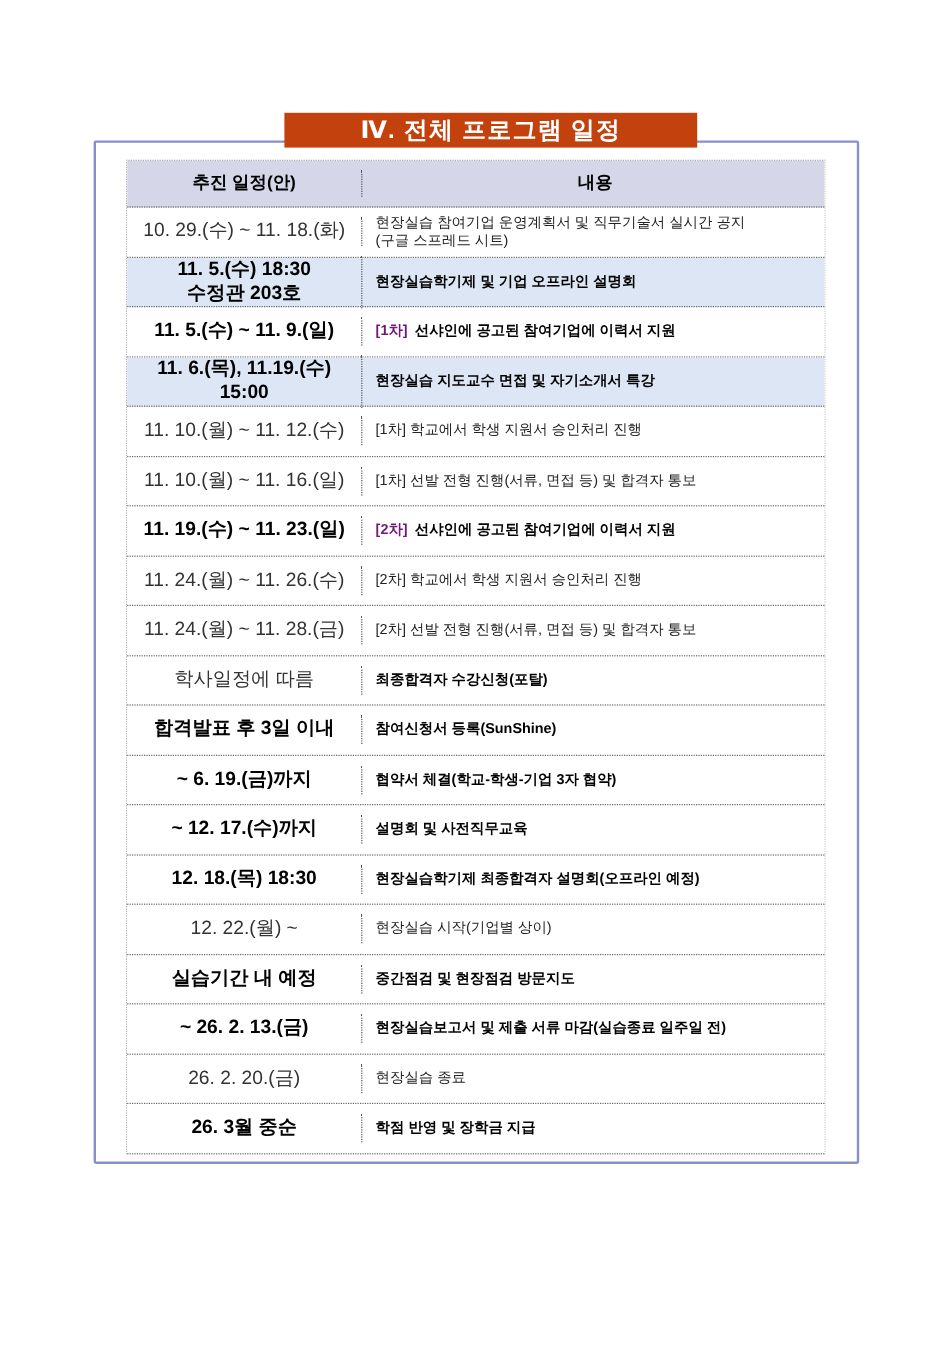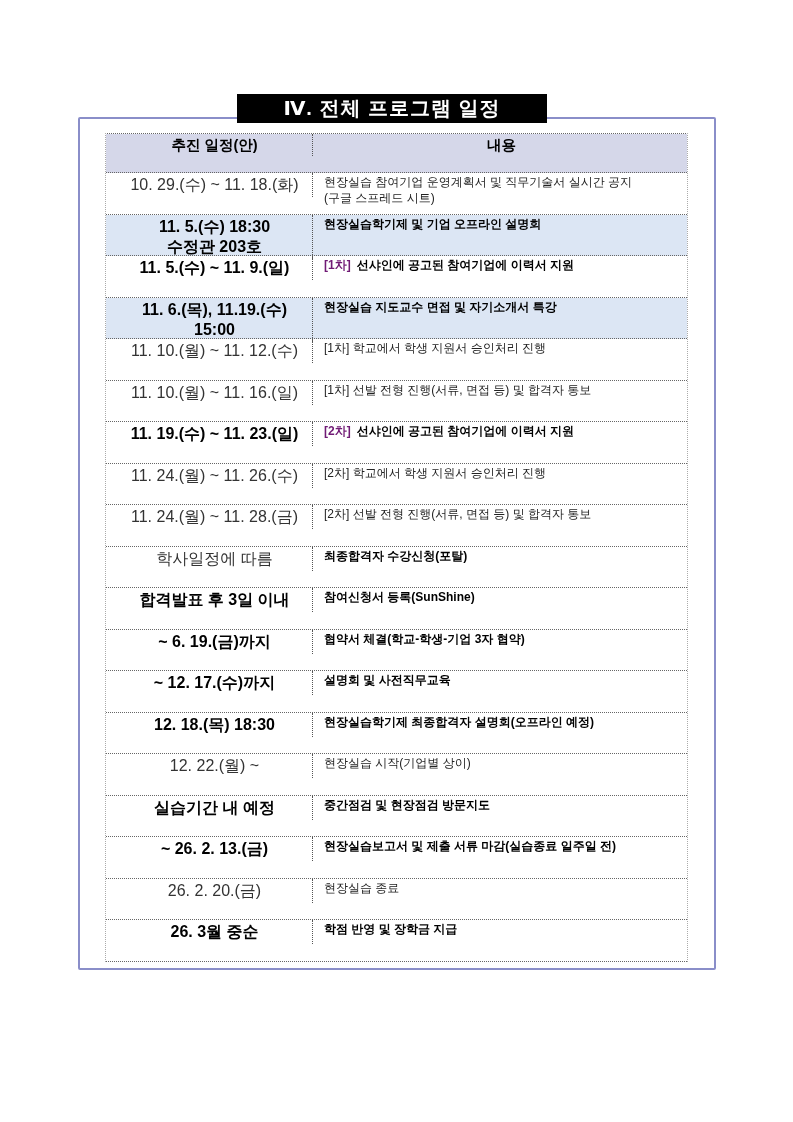--- a/index.html
+++ b/index.html
@@ -7,22 +7,22 @@
     position: relative;
     width: 793px; height: 1122px;
     background: #ffffff;
     font-family: "Liberation Sans", "DejaVu Sans", sans-serif;
     color: #222;
     overflow: hidden;
   }
   .title-bar {
     position: absolute;
     left: 237px; top: 94px;
-    width: 310px; height: 29px;
-    background: #000000;
+    width: 344px; height: 29px;
+    background: #c2410c;
     color: #ffffff;
     font-size: 20px;
     font-weight: bold;
     letter-spacing: 1px;
     display: flex; align-items: center; justify-content: center;
     z-index: 2;
   }
   .outer-box {
     position: absolute;
     left: 78px; top: 117px;
@@ -37,25 +37,24 @@
     left: 105px; top: 133px;
     width: 583px;
     border-top: 1px dotted #666;
     border-left: 1px dotted #aaa;
     border-right: 1px dotted #aaa;
     box-sizing: border-box;
     z-index: 3;
   }
   .row {
     display: flex;
-    align-items: flex-start;
+    align-items: center;
     height: 41.5px;
     border-bottom: 1px dotted #666;
     box-sizing: border-box;
-    padding-left: 11px;
   }
   .row.header {
     height: 39px;
     background: #d5d7e9;
     font-weight: bold;
   }
   .row.hl { background: #dce6f4; }
   .cell { box-sizing: border-box; }
   .cell.date {
     width: 196px;

